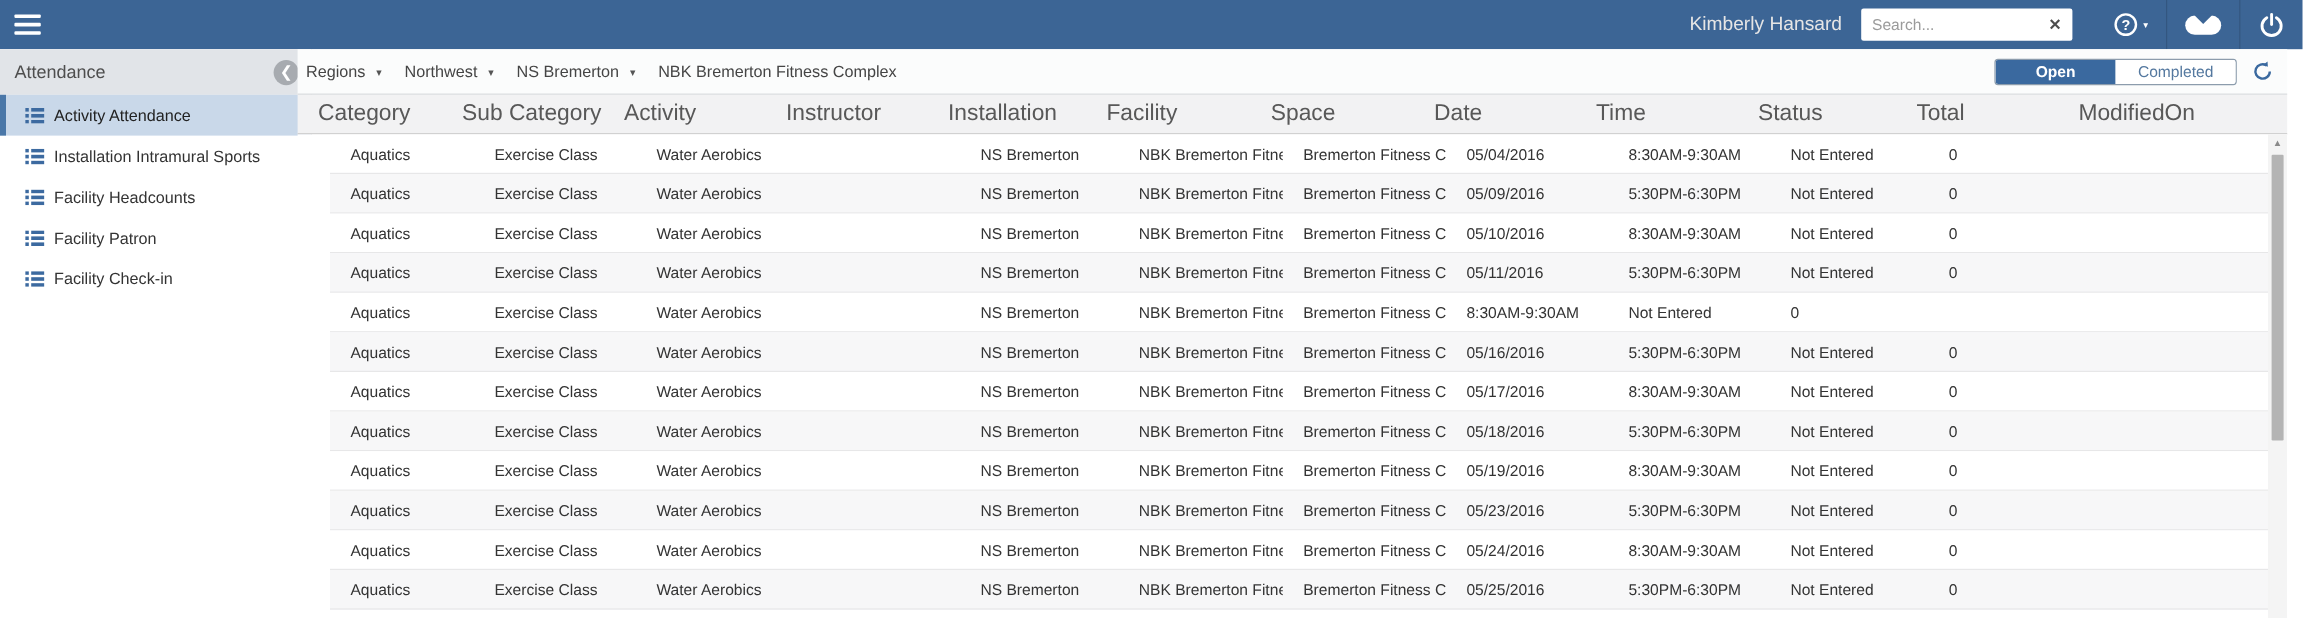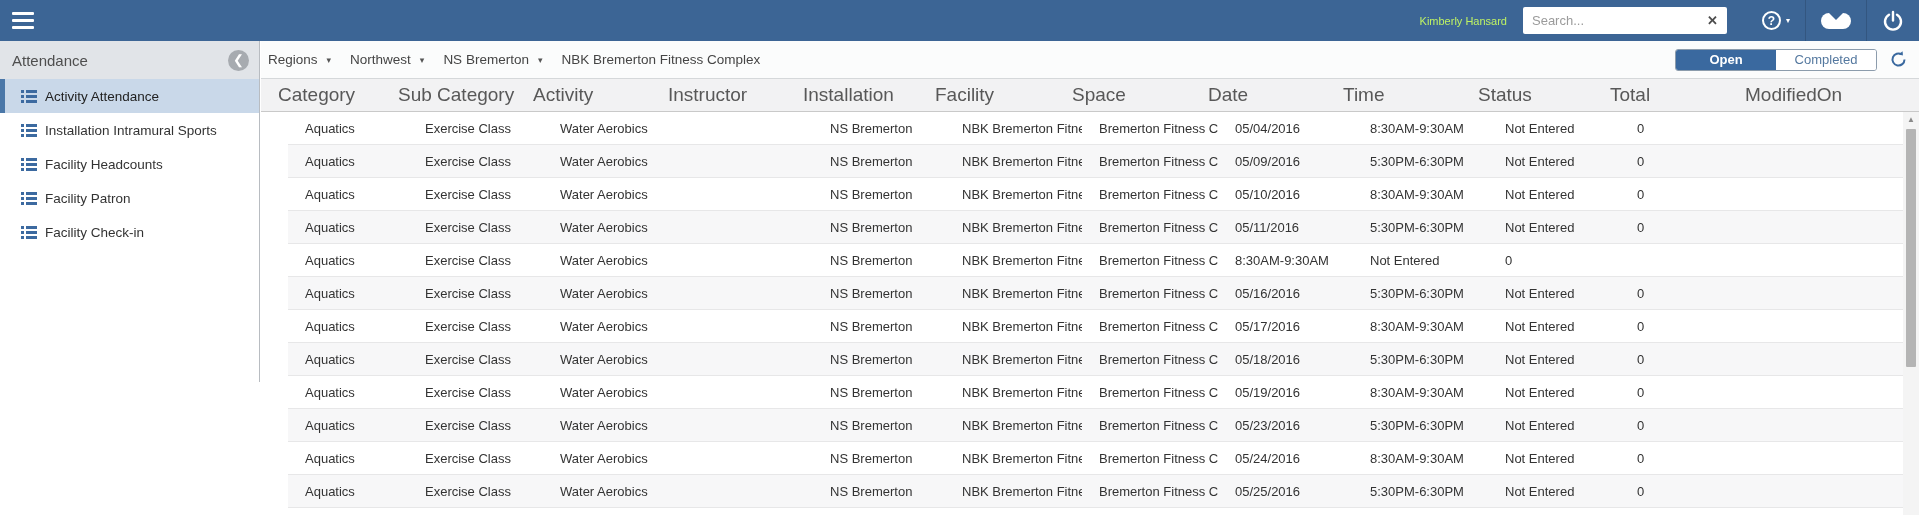--- a/index.html
+++ b/index.html
@@ -5,22 +5,22 @@
   * { margin:0; padding:0; box-sizing:border-box; }
   html,body { background:#fff; }
   body { font-family:"Liberation Sans", sans-serif; }
   .app { position:relative; width:1919px; height:515px; overflow:hidden; background:#fff; }
 
   
   .topbar { height:41px; background:var(--topbar-bg,#3c6595); display:flex; align-items:center; padding-left:12px; }
   .menu-btn { width:26px; height:26px; display:flex; flex-direction:column; justify-content:center; gap:4px; cursor:pointer; }
   .menu-btn i { display:block; width:22px; height:3px; background:#fff; border-radius:1px; }
   .topbar-spacer { flex:1; }
-  .user-name { color:#bef264; font-size:11px; margin-right:16px; white-space:nowrap;margin-left:36px; }
-  .search-box { width:204px; height:27px; background:#fff; border-radius:2px; display:flex; align-items:center; }
+  .user-name { color:#e5e5e5; font-size:16px; margin-right:16px; white-space:nowrap;margin-left:36px; }
+  .search-box { width:176px; height:27px; background:#fff; border-radius:2px; display:flex; align-items:center; }
   .search-box input { border:0; outline:0; flex:1; min-width:0; height:100%; padding:0 4px 0 9px; font-size:13px; color:#333; font-family:inherit; background:transparent; }
   .search-box input::placeholder { color:#9b9b9b; }
   .search-clear { padding:0 9px; color:#4d4d4d; font-size:13px; font-weight:bold; cursor:pointer; line-height:27px; }
   .top-icons { display:flex; align-items:center; height:41px; margin-left:20px; }
   .top-divider { width:1px; height:41px; background:rgba(0,0,0,.14); }
   .icon-btn { display:flex; align-items:center; justify-content:center; height:41px; padding:0 15px; cursor:pointer; }
   .help-circle { width:19px; height:19px; border:2px solid #fff; border-radius:50%; color:#fff; font-size:12px; font-weight:bold; display:flex; align-items:center; justify-content:center; }
   .help-caret { color:#fff; font-size:8px; margin-left:5px; }
   .inbox-shape { position:relative; width:30px; height:16px; background:#fff; border-radius:8px; }
   .inbox-shape::before { content:""; position:absolute; left:50%; top:-2px; transform:translateX(-50%);
@@ -34,21 +34,21 @@
   .sidebar-title { font-size:15px; color:#4e4e4e; }
   .collapse-btn { margin-left:auto; width:21px; height:21px; border-radius:50%; background:#a7abb0; color:#fff;
       display:flex; align-items:center; justify-content:center; font-size:13px; line-height:1; cursor:pointer; padding-bottom:2px; }
   .nav-item { position:relative; height:34px; display:flex; align-items:center; padding-left:21px; cursor:pointer;
       font-size:13.5px; color:#333; white-space:nowrap; }
   .nav-item.selected { background:var(--selected-item-bg,#c9d8e9); color:#222; }
   .nav-item.selected::before { content:""; position:absolute; left:0; top:0; width:5px; height:100%; background:var(--selected-item-bar,#4a77a8); }
   .list-icon { margin-right:8px; color:var(--icon-blue,#3c6aa0); display:flex; }
 
   
-  .main { position:absolute; left:261px; top:41px; width:1658px; height:474px; display:flex; flex-direction:column; }
+  .main { position:absolute; left:248px; top:41px; width:1658px; height:474px; display:flex; flex-direction:column; }
   .filter-bar { height:38px; flex:none; background:#fbfcfc; border-bottom:1px solid #d5d8da; display:flex; align-items:center; padding:0 9px 0 7px; }
   .crumb { display:flex; align-items:center; margin-right:19px; cursor:pointer; }
   .crumb-label { font-size:13.5px; color:#454545; white-space:nowrap; }
   .crumb-caret { font-size:9px; color:#555; margin-left:9px; }
   .crumb.static { cursor:default; }
   .toggle-group { margin-left:auto; display:flex; border:1px solid #8c9cac; border-radius:3px; overflow:hidden; height:22px; flex:none; }
   .toggle-btn { width:100px; font-size:13px; display:flex; align-items:center; justify-content:center; cursor:pointer; }
   .toggle-btn.active { background:var(--accent,#3a699f); color:#fff; font-weight:bold; }
   .toggle-btn.inactive { background:#fff; color:#54789f; }
   .refresh-btn { margin:0 2px 0 12px; cursor:pointer; display:flex; color:var(--accent,#3a699f); }

